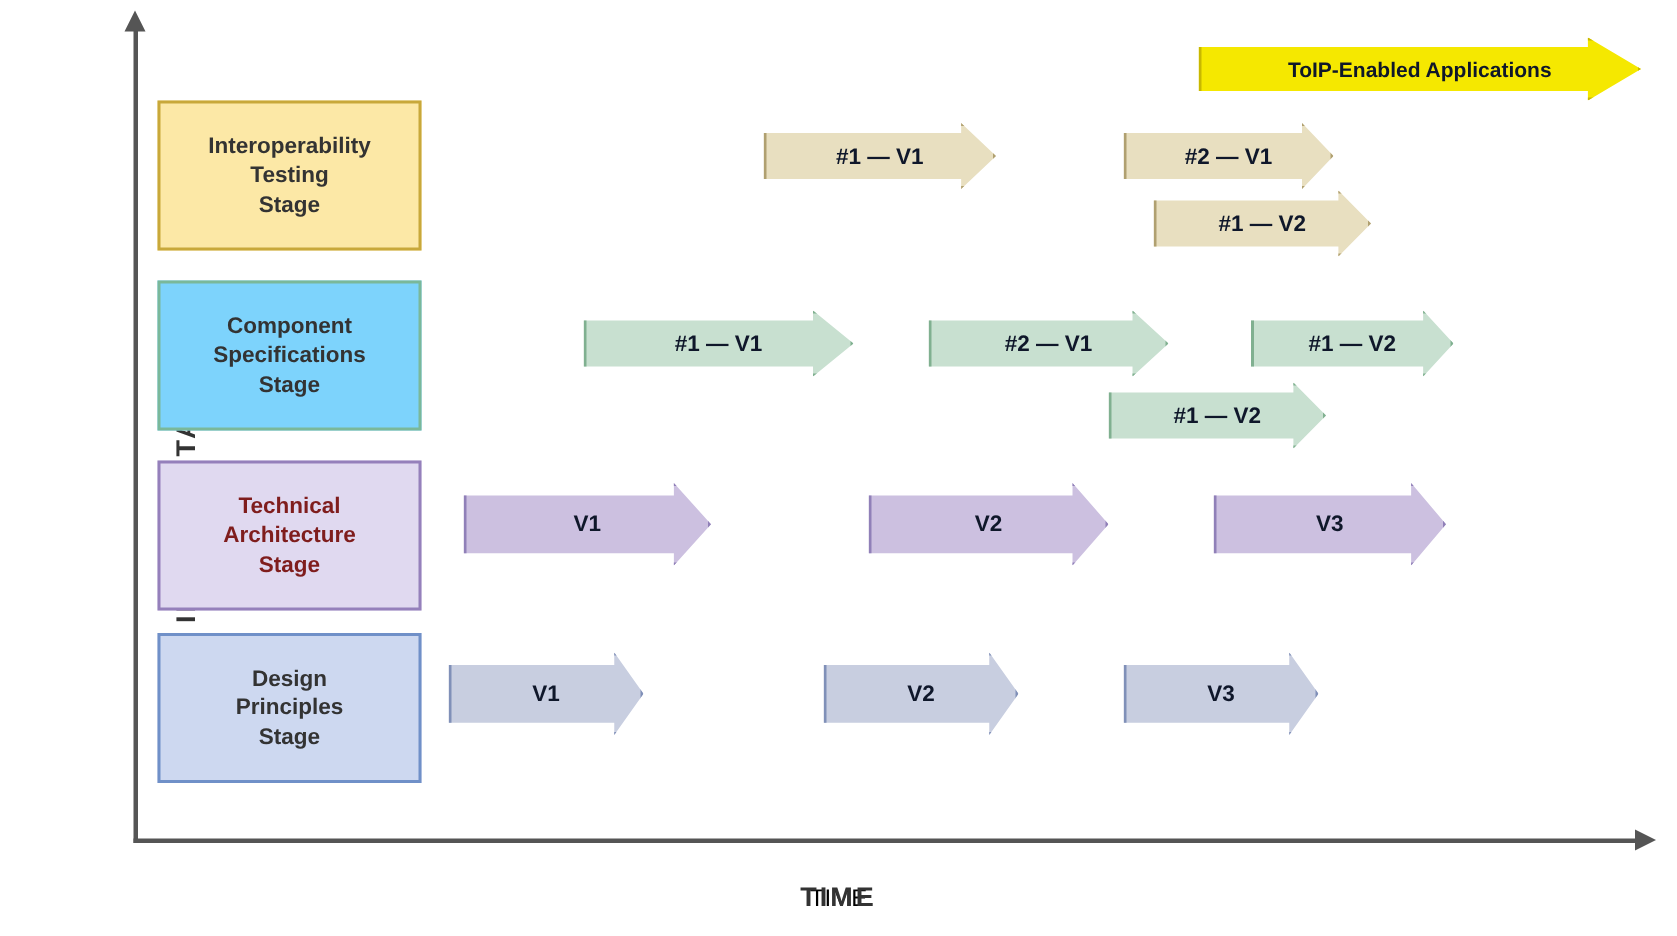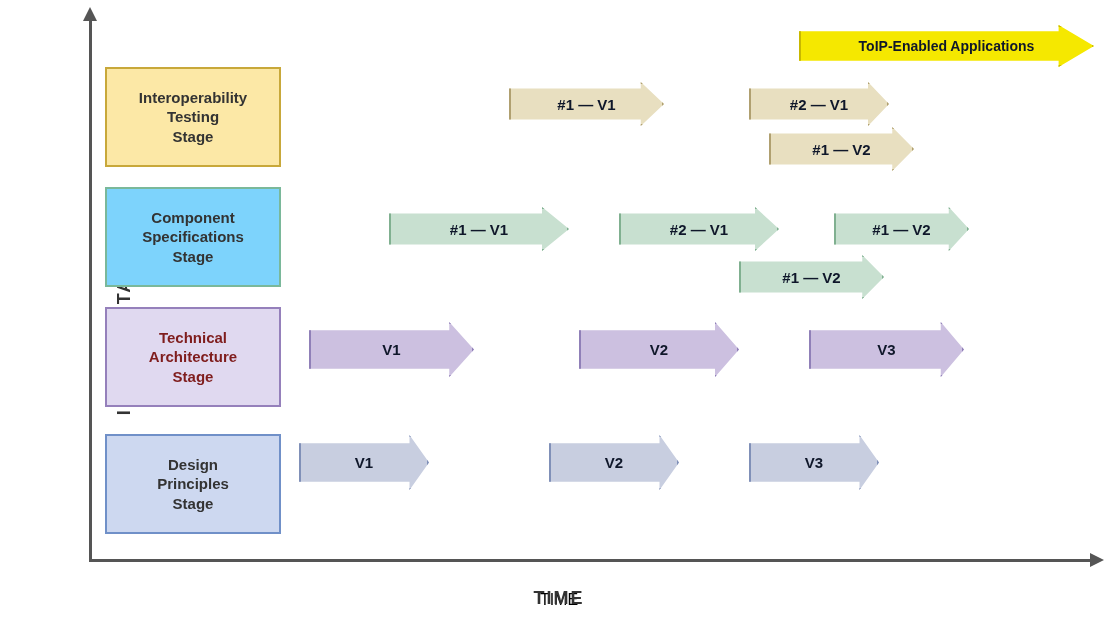--- a/index.html
+++ b/index.html
@@ -102,21 +102,20 @@
       color: #7f1d1d;
       top: 290px;
       height: 100px;
     }
     .stage-design {
       background: #cdd8f0;
       border-color: #7090c8;
       color: #333;
       top: 405px;
       height: 100px;
-      margin-top: 12px;
     }
 
     
     .arrow {
       position: absolute;
       display: flex;
       align-items: center;
       justify-content: center;
       font-weight: bold;
       font-size: 15px;

